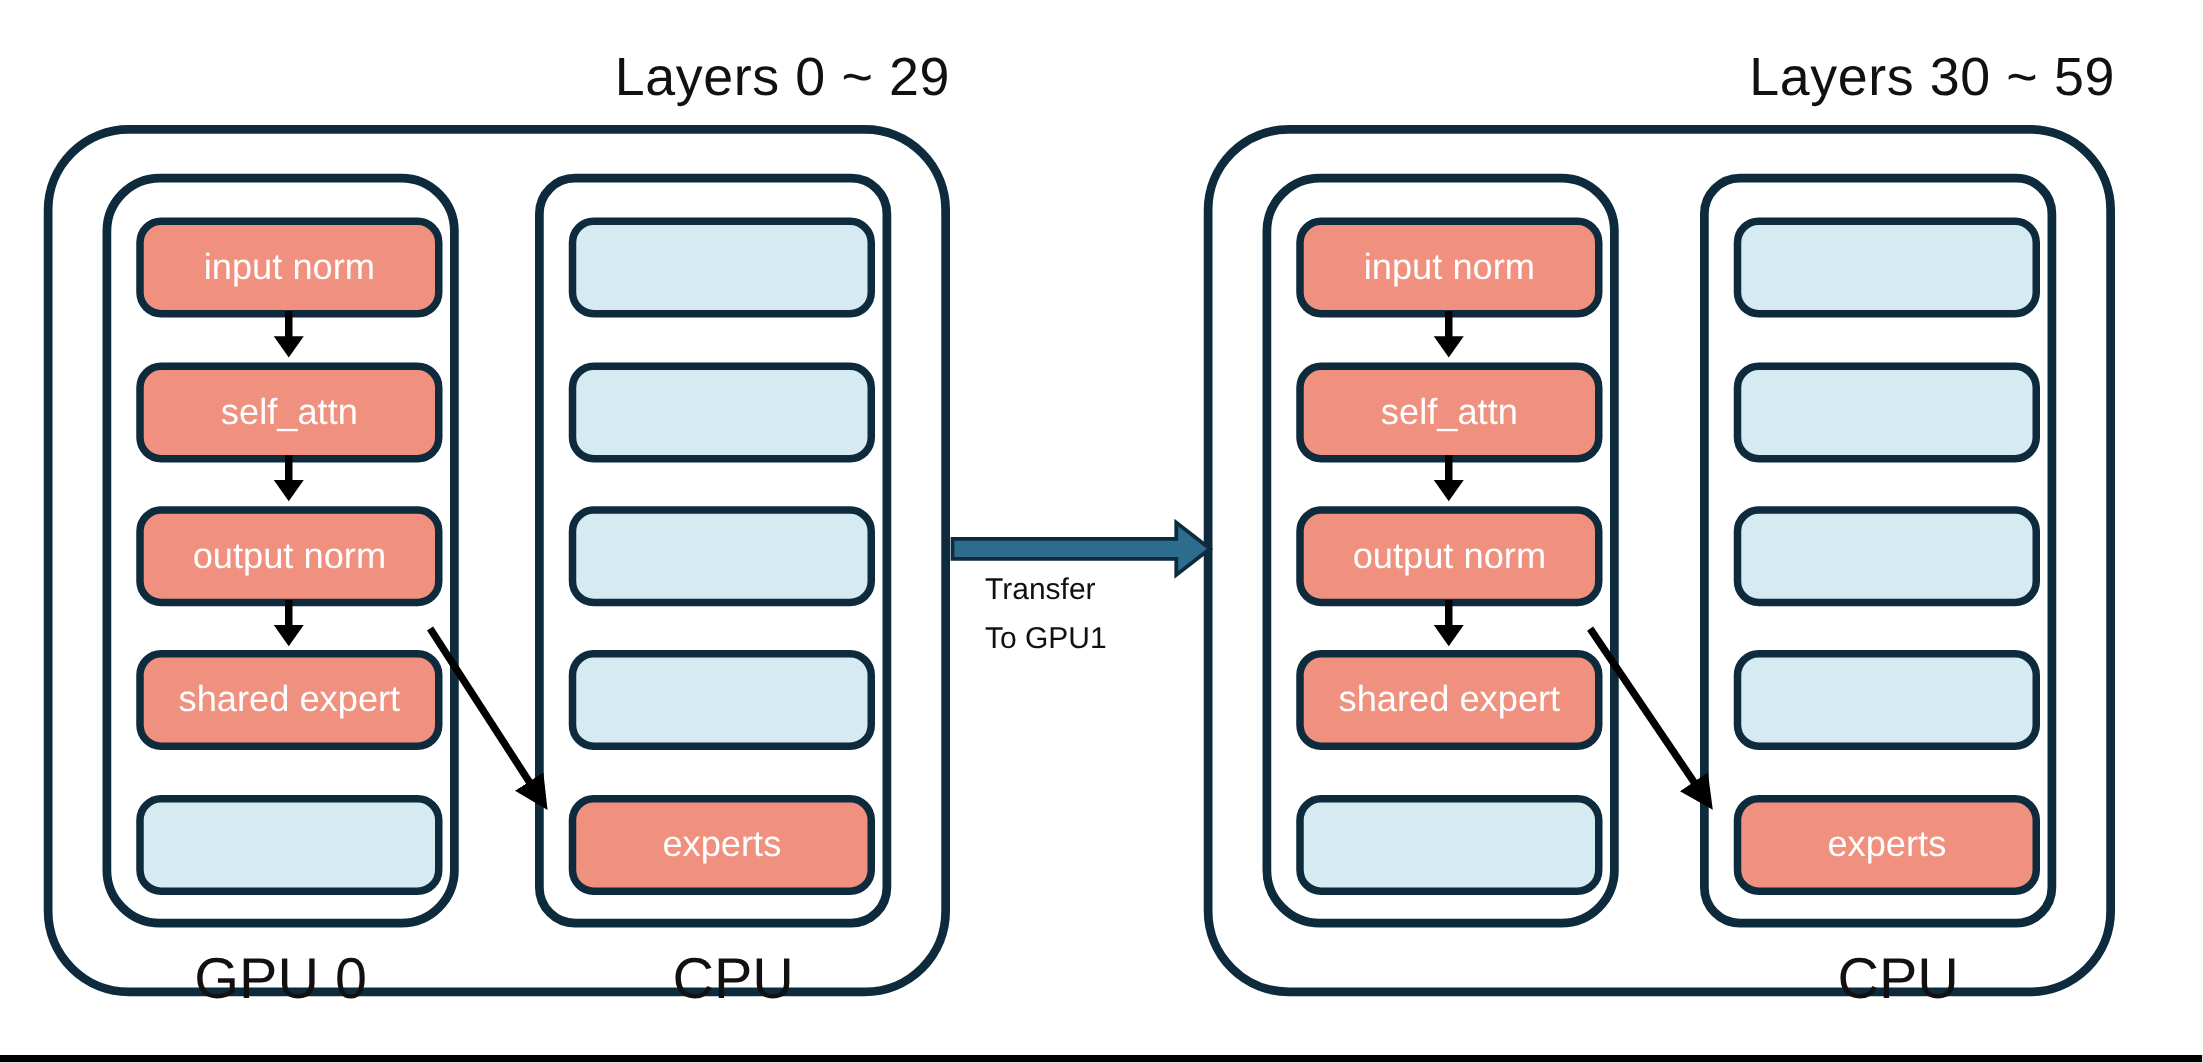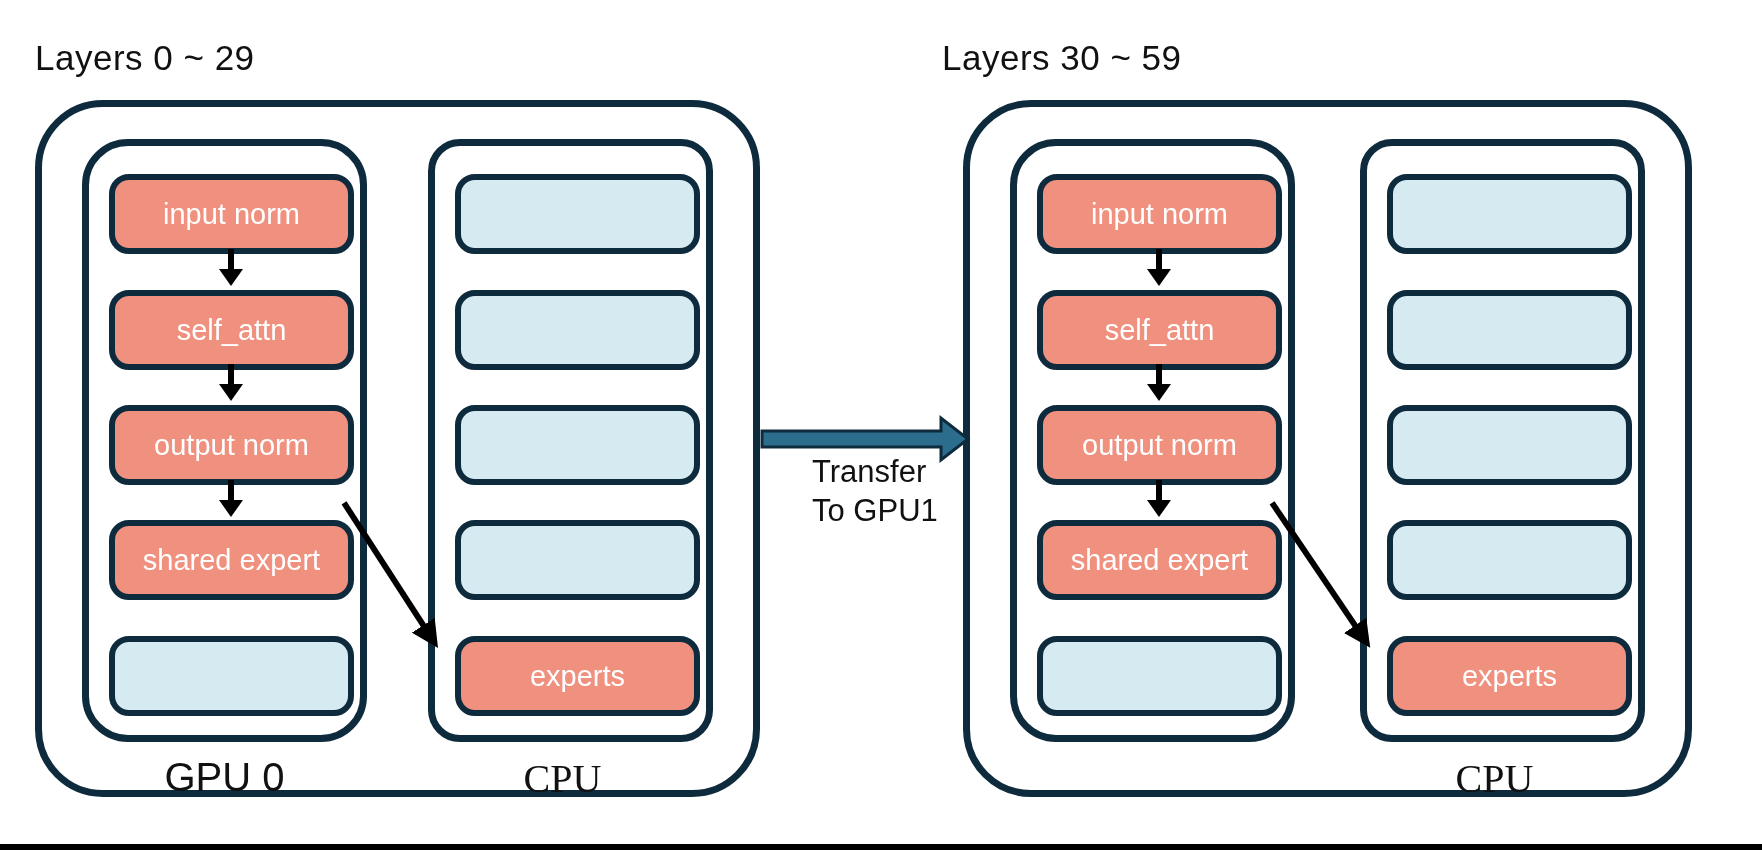--- a/index.html
+++ b/index.html
@@ -12,22 +12,22 @@
     --box-text:#ffffff;
     --background:#ffffff;
     --bottom-bar:#000000;
   }
   html,body{margin:0;padding:0;background:#fff;}
   .canvas{
     position:relative;width:1762px;height:850px;background:var(--background);
     font-family:"Liberation Sans", sans-serif;overflow:hidden;
   }
   .group-title{
-    position:absolute;top:38px;text-align:left;
-    font-size:35px;color:var(--text-dark);letter-spacing:0.5px;
+    position:absolute;top:38px;text-align:right;
+    font-size:43px;color:var(--text-dark);letter-spacing:0.5px;
   }
   .group{
     position:absolute;top:100px;height:697px;box-sizing:border-box;
     border:7px solid var(--outline);border-radius:68px;background:var(--background);
   }
   .col{
     position:absolute;top:32px;width:285px;height:603px;box-sizing:border-box;
     border:7px solid var(--outline);border-radius:46px;background:var(--background);padding-left:16px;
   }
   .col.gpu{left:40px;}
@@ -45,40 +45,40 @@
   .varrow .stem{position:absolute;left:10px;top:0;width:6px;height:22px;background:var(--flow-arrow);}
   .varrow .head{position:absolute;left:1px;top:20px;width:0;height:0;
     border-left:12px solid transparent;border-right:12px solid transparent;
     border-top:17px solid var(--flow-arrow);}
   .a0{top:103px}.a1{top:218px}.a2{top:334px}
   .diag{position:absolute;left:0;top:0;width:100%;height:100%;pointer-events:none;}
   .diag line{stroke:var(--flow-arrow);stroke-width:6;}
   .diag .ah{fill:var(--flow-arrow);}
   .col-label{
     position:absolute;top:648px;width:285px;text-align:center;
-    font-size:40px;color:var(--text-dark);
+    font-size:46px;color:var(--text-dark);
   }
   .col-label.gpu{left:40px;}
-  .col-label.cpu{right:48px;font-family:Liberation Serif, serif;}
+  .col-label.cpu{right:24px;}
   .transfer-arrow{position:absolute;left:750px;top:408px;width:225px;height:62px;}
   .transfer-arrow polygon{fill:var(--transfer-arrow);stroke:var(--outline);stroke-width:3;}
   .transfer-label{
-    position:absolute;left:812px;top:452px;
-    font-size:31px;line-height:39px;color:var(--text-dark);
+    position:absolute;left:788px;top:452px;
+    font-size:24px;line-height:39px;color:var(--text-dark);
   }
   .transfer-label span{display:block;}
   .bottom-bar{position:absolute;left:0;bottom:0;width:100%;height:6px;background:var(--bottom-bar);}
 </style>
 </head>
 <body>
 
 <div class="canvas">
 
   <div class="group-title" style="left:35px;width:725px;">Layers 0 ~ 29</div>
-  <div class="group-title" style="left:942px;width:729px;">Layers 30 ~ 59</div>
+  <div class="group-title" style="left:963px;width:729px;">Layers 30 ~ 59</div>
 
   <div class="group" style="left:35px;width:725px;">
     <div class="col gpu">
       <div class="slot salmon s0">input norm</div>
       <div class="slot salmon s1">self_attn</div>
       <div class="slot salmon s2">output norm</div>
       <div class="slot salmon s3">shared expert</div>
       <div class="slot blue s4"></div>
       <div class="varrow a0">
           <div class="stem"></div>

